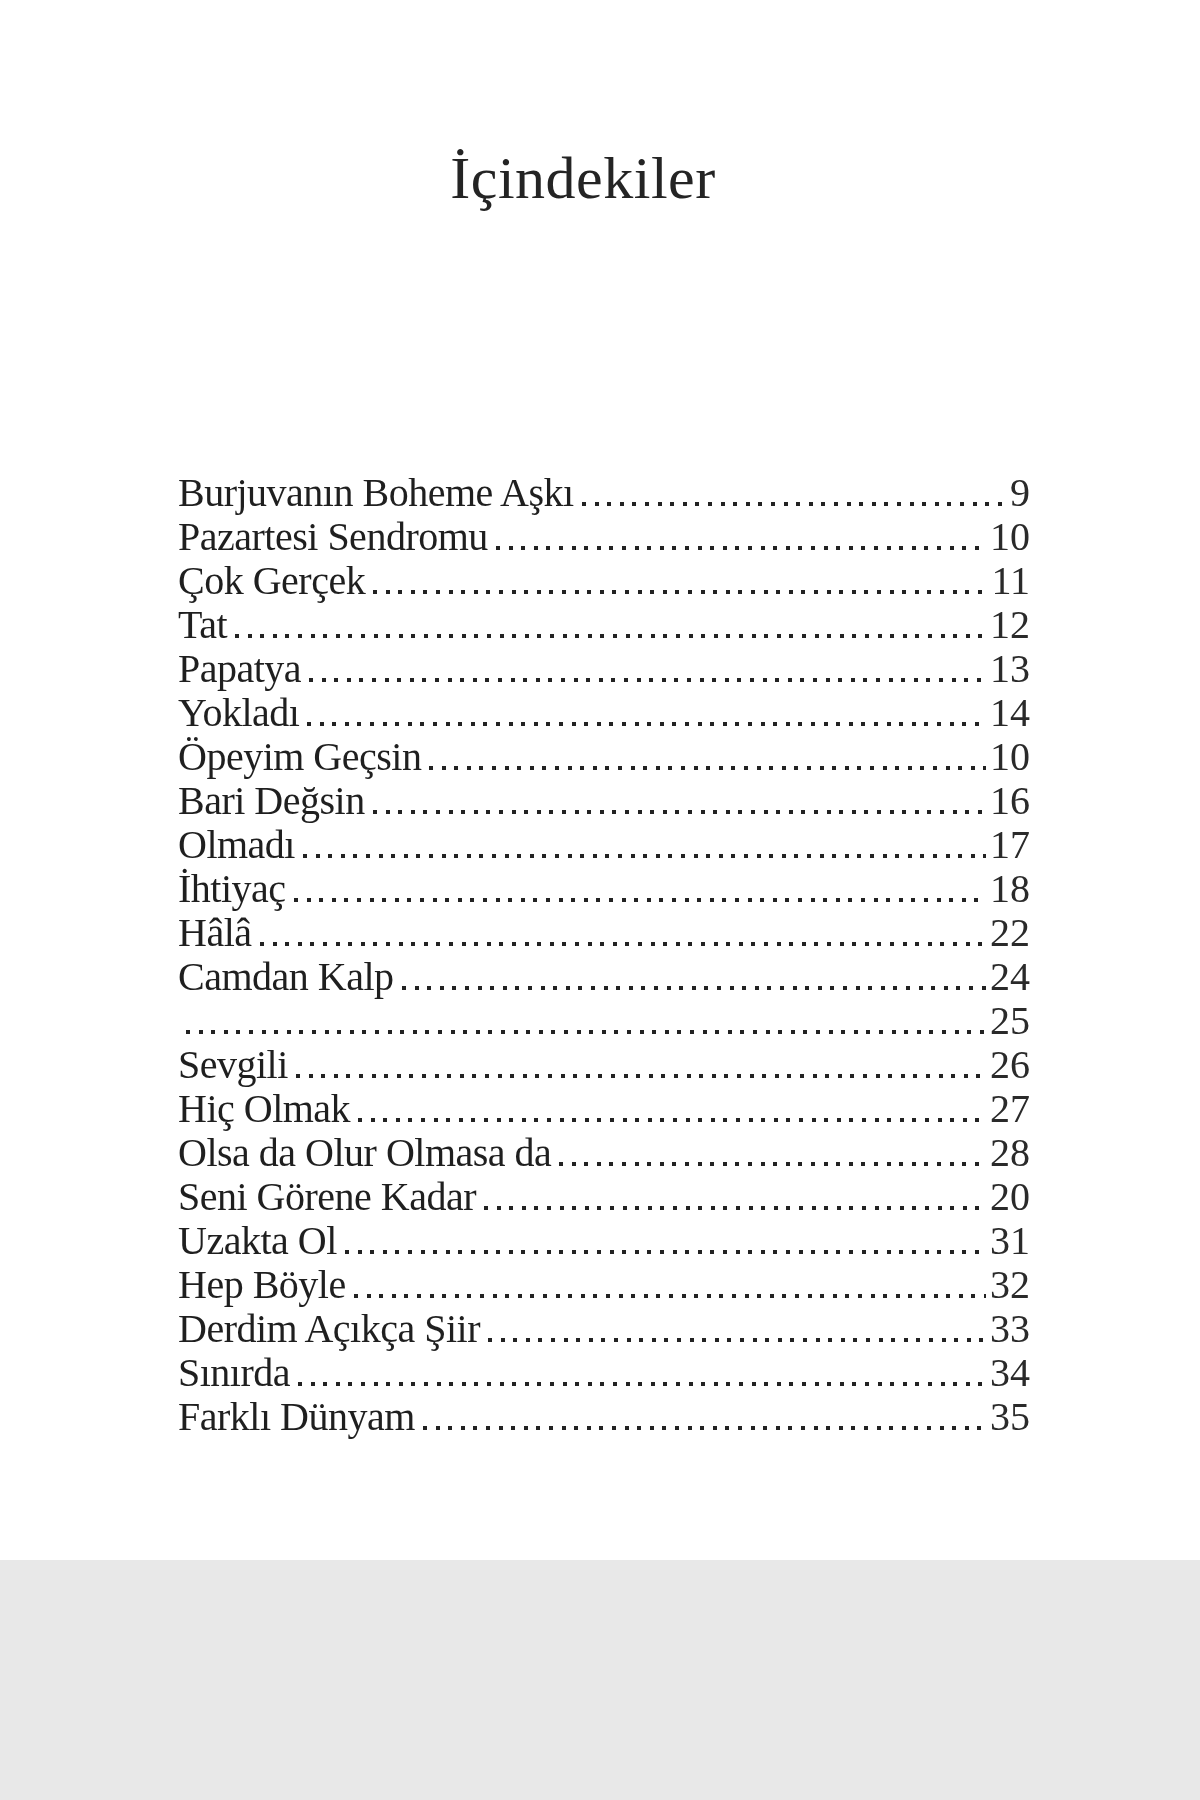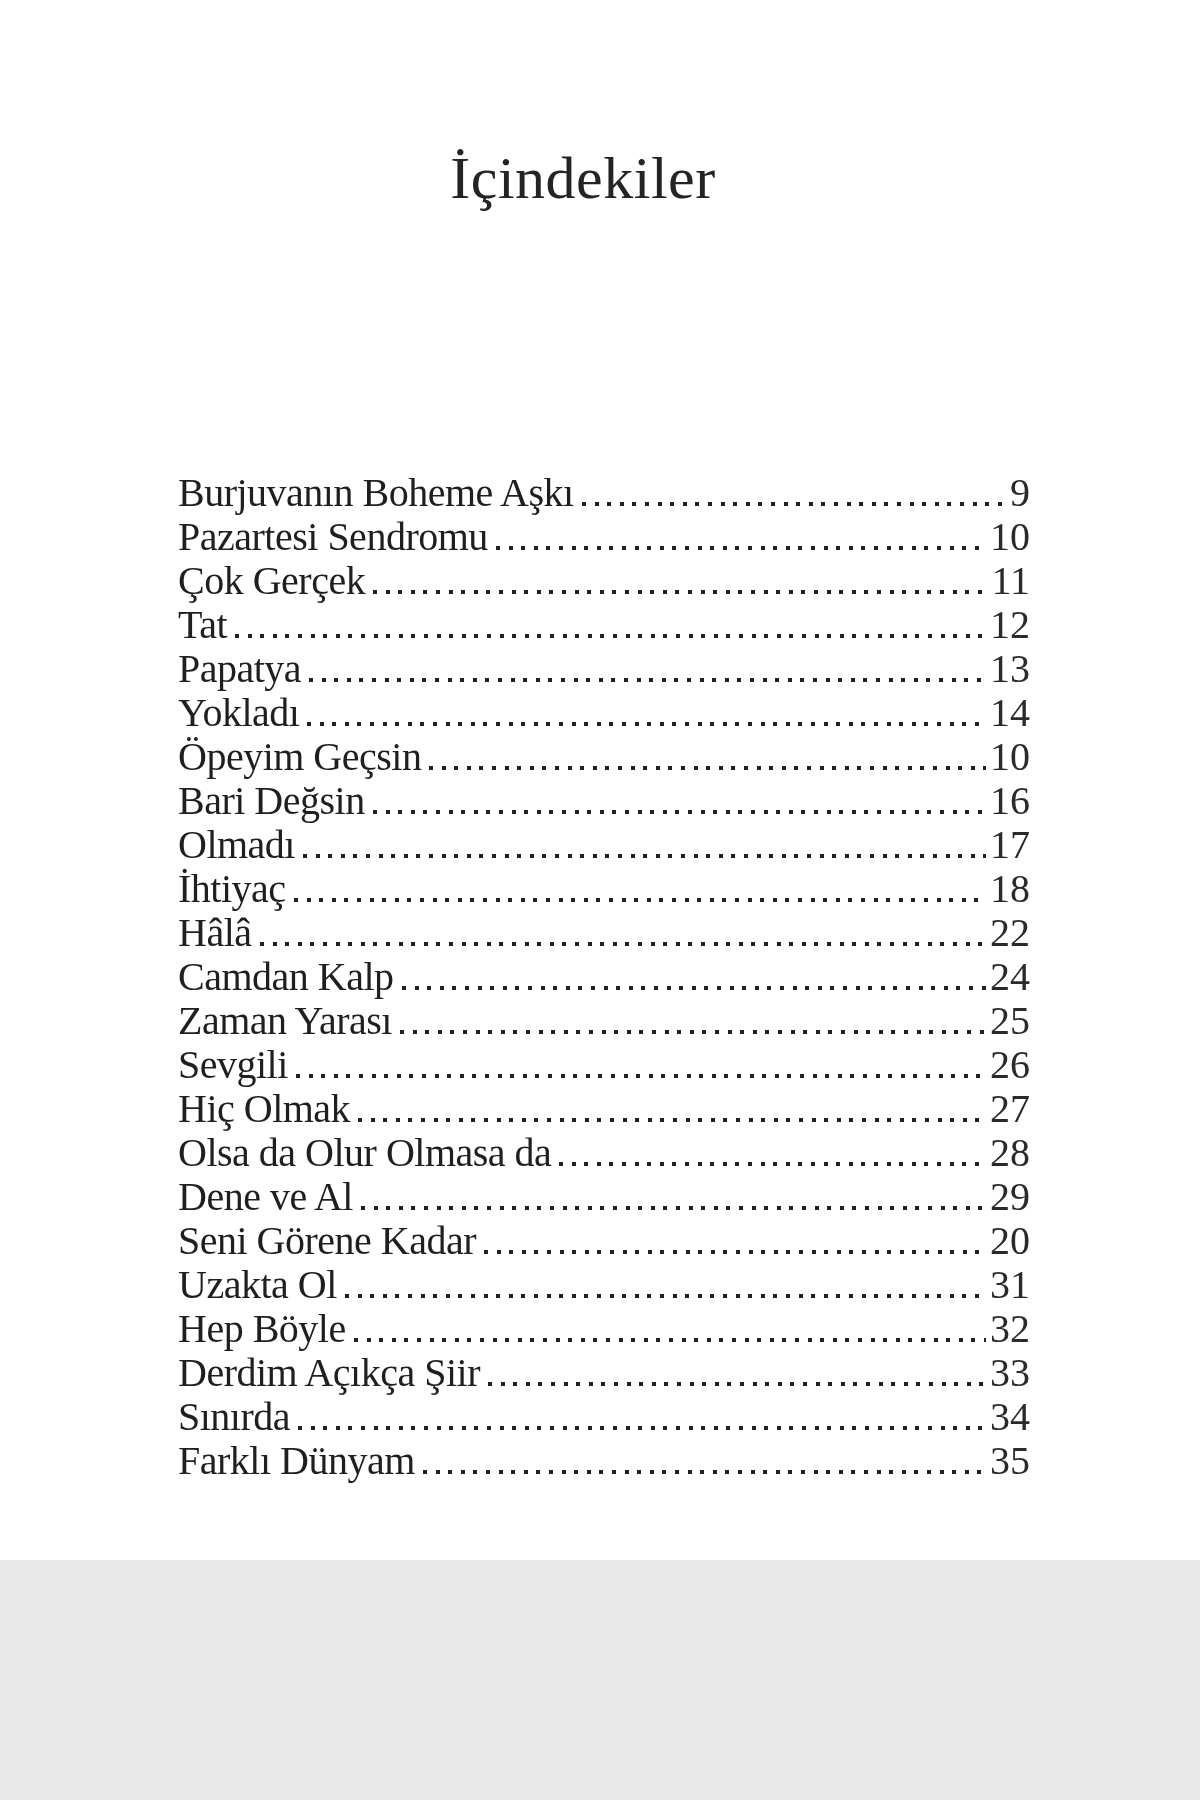--- a/index.html
+++ b/index.html
@@ -140,21 +140,20 @@
     <span class="toc-page">22</span>
   </div>
 
   <div class="toc-row">
     <span class="toc-label">Camdan Kalp</span>
     <span class="toc-leader"></span>
     <span class="toc-page">24</span>
   </div>
 
   <div class="toc-row">
-    <span class="toc-label">Zaman Yarası</span>
     <span class="toc-leader"></span>
     <span class="toc-page">25</span>
   </div>
 
   <div class="toc-row">
     <span class="toc-label">Sevgili</span>
     <span class="toc-leader"></span>
     <span class="toc-page">26</span>
   </div>
 
@@ -163,25 +162,20 @@
     <span class="toc-leader"></span>
     <span class="toc-page">27</span>
   </div>
 
   <div class="toc-row">
     <span class="toc-label">Olsa da Olur Olmasa da</span>
     <span class="toc-leader"></span>
     <span class="toc-page">28</span>
   </div>
 
-  <div class="toc-row">
-    <span class="toc-label">Dene ve Al</span>
-    <span class="toc-leader"></span>
-    <span class="toc-page">29</span>
-  </div>
 
   <div class="toc-row">
     <span class="toc-label">Seni Görene Kadar</span>
     <span class="toc-leader"></span>
     <span class="toc-page">20</span>
   </div>
 
   <div class="toc-row">
     <span class="toc-label">Uzakta Ol</span>
     <span class="toc-leader"></span>

